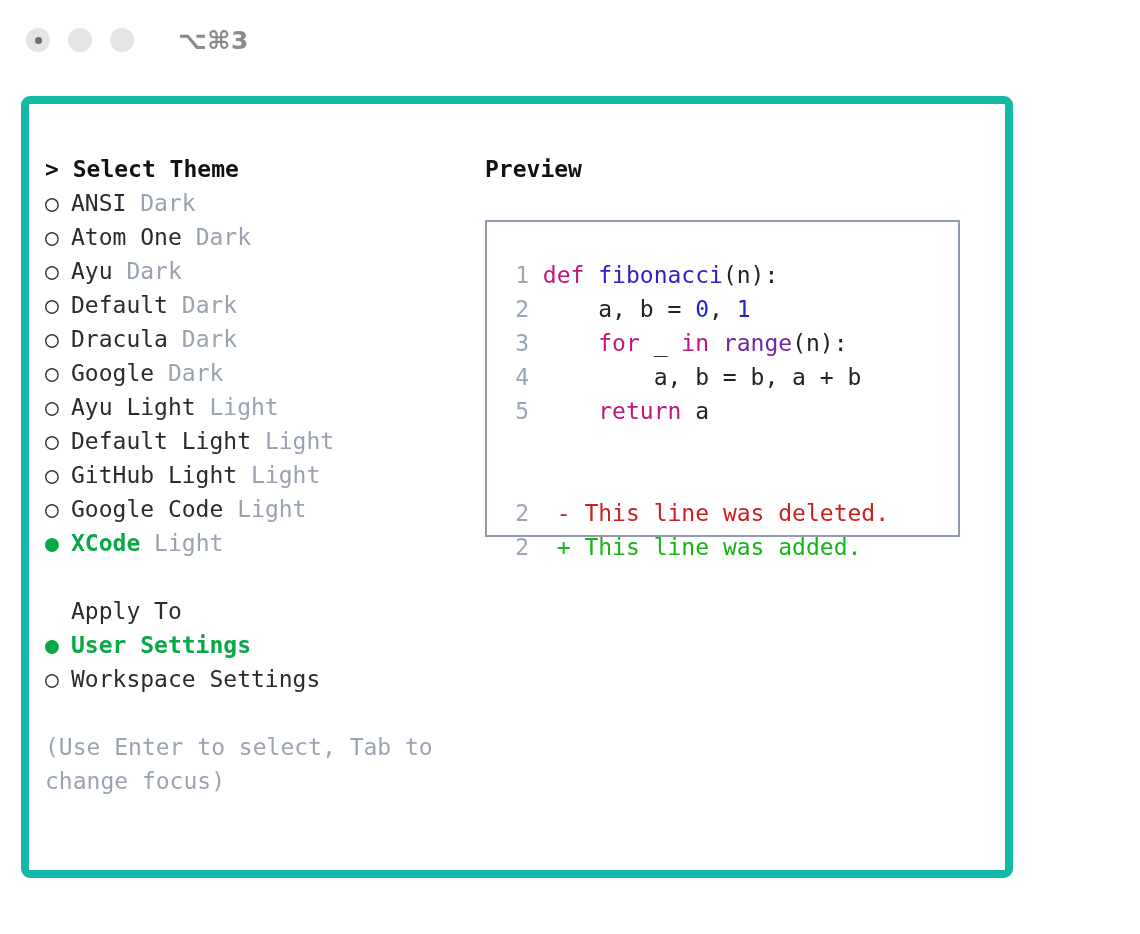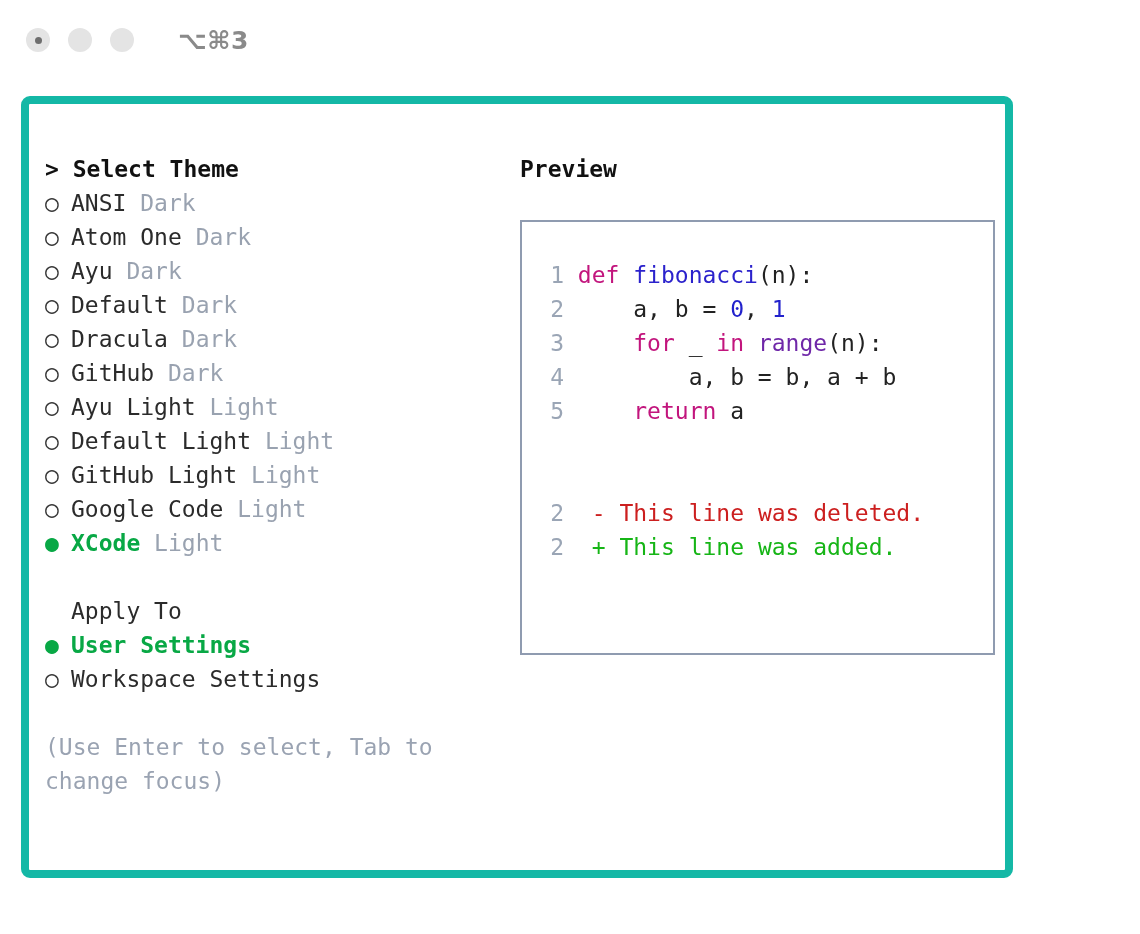--- a/index.html
+++ b/index.html
@@ -122,34 +122,34 @@
     line-height: 34px;
     color: #9aa3b2;
     width: 420px;
     white-space: pre-wrap;
     word-break: break-word;
   }
 
   
   .right-col {
     position: absolute;
-    left: 491px;
+    left: 456px;
     top: 48px;
     width: 500px;
   }
   .preview-title {
     font-size: 23px;
     font-weight: bold;
     color: #111111;
     line-height: 34px;
   }
   .preview-box {
     margin-top: 34px;
     width: 475px;
-    height: 435px;
+    height: 317px;
     border: 2px solid #8f9bb0;
     box-sizing: border-box;
     background: #ffffff;
     padding: 36px 0 16px 14px;
   }
   .code-line {
     font-size: 23px;
     line-height: 34px;
     white-space: pre;
   }
@@ -192,21 +192,21 @@
     <div class="left-col">
 
       <div class="header-row">&gt; Select Theme</div>
 
       <div id="theme-list">
           <div class="opt-row"><span class="marker">○</span><span class="label">ANSI</span> <span class="tag">Dark</span></div>
           <div class="opt-row"><span class="marker">○</span><span class="label">Atom One</span> <span class="tag">Dark</span></div>
           <div class="opt-row"><span class="marker">○</span><span class="label">Ayu</span> <span class="tag">Dark</span></div>
           <div class="opt-row"><span class="marker">○</span><span class="label">Default</span> <span class="tag">Dark</span></div>
           <div class="opt-row"><span class="marker">○</span><span class="label">Dracula</span> <span class="tag">Dark</span></div>
-          <div class="opt-row"><span class="marker">○</span><span class="label">GitHub</span> <span class="tag">Dark</span></div>
+          <div class="opt-row"><span class="marker">○</span><span class="label">Google</span> <span class="tag">Dark</span></div>
           <div class="opt-row"><span class="marker">○</span><span class="label">Ayu Light</span> <span class="tag">Light</span></div>
           <div class="opt-row"><span class="marker">○</span><span class="label">Default Light</span> <span class="tag">Light</span></div>
           <div class="opt-row"><span class="marker">○</span><span class="label">GitHub Light</span> <span class="tag">Light</span></div>
           <div class="opt-row"><span class="marker">○</span><span class="label">Google Code</span> <span class="tag">Light</span></div>
           <div class="opt-row selected"><span class="marker">●</span><span class="label">XCode</span> <span class="tag">Light</span></div>
         </div>
 
       <div class="spacer-lg"></div>
 
       <div class="section-title">Apply To</div>

